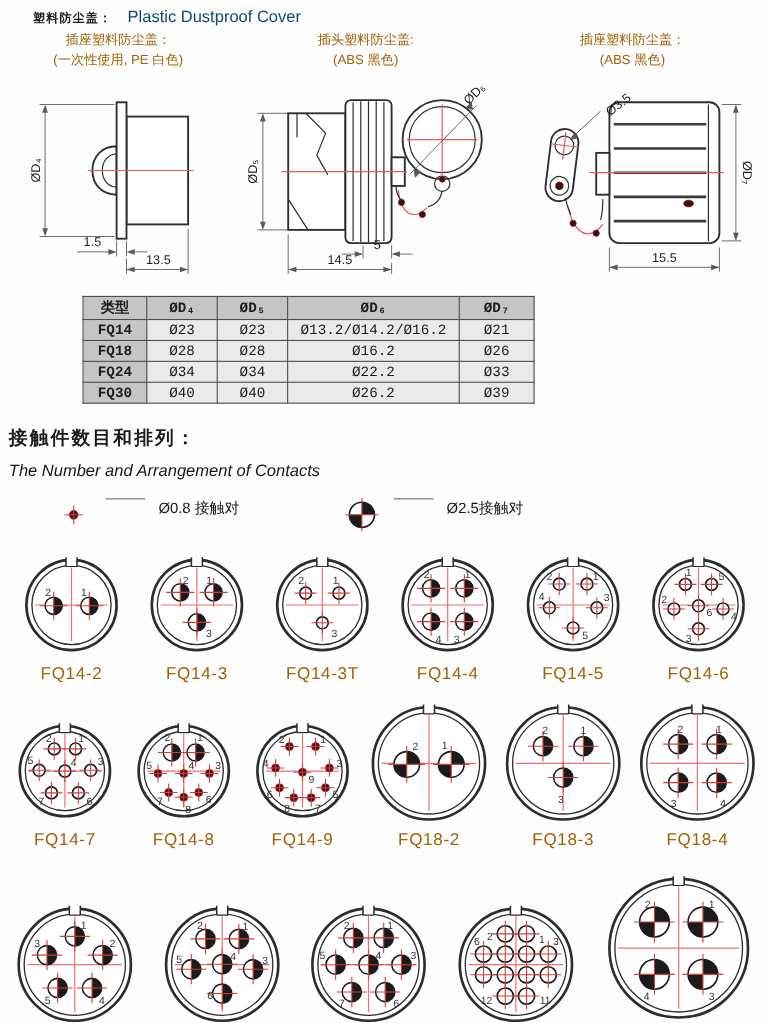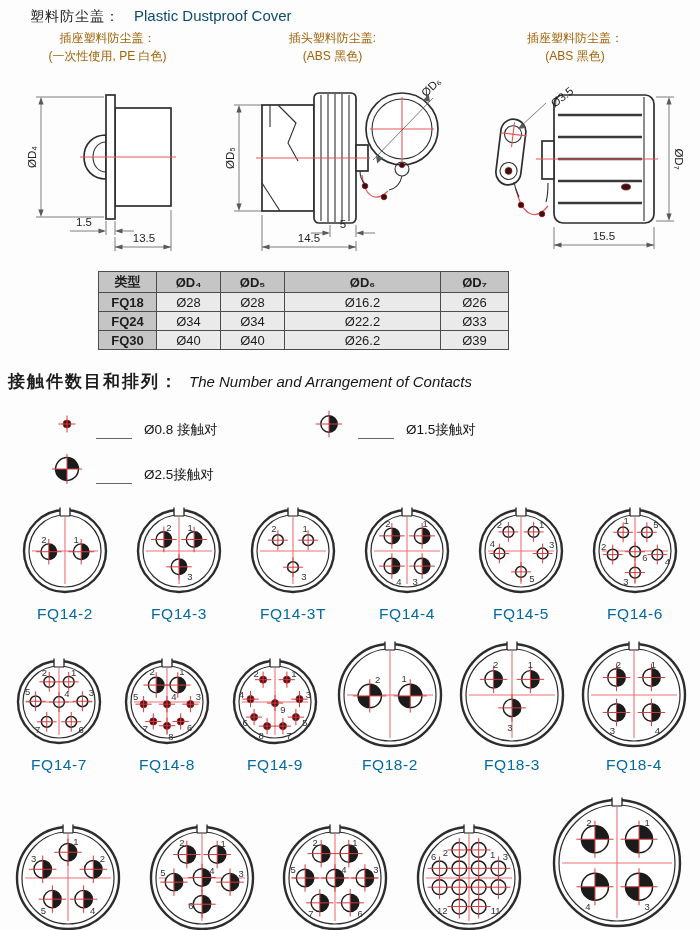--- a/index.html
+++ b/index.html
@@ -3,21 +3,21 @@
 <meta charset="utf-8">
 <style>
   html,body{margin:0;padding:0;}
   body{
     width:700px;height:930px;background:#fdfdfd;color:#1d1d1d;
     font-family:"Liberation Sans","DejaVu Sans",sans-serif;
     overflow:hidden;position:relative;
   }
   
   .title-row{display:flex;align-items:baseline;gap:14px;padding:7px 0 0 30px;}
-  .title-zh{font-size:14px;font-weight:normal;letter-spacing:1px;}
+  .title-zh{font-size:11px;font-weight:bold;letter-spacing:1px;}
   .title-en{font-size:15px;color:#0c4a6e;}
   
   .captions{display:flex;margin-top:3px;}
   .cap{text-align:center;font-size:12px;line-height:1.5;color:#a16207;}
   .cap:nth-child(1){width:215px;}
   .cap:nth-child(2){width:235px;}
   .cap:nth-child(3){width:250px;}
   
   .drawings{display:flex;margin-top:0;}
   .drw{display:flex;justify-content:center;}
@@ -25,42 +25,42 @@
   .drw:nth-child(2){width:235px;}
   .drw:nth-child(3){width:250px;}
   .p{fill:#fff;stroke:#2e2e2e;stroke-width:1.7;}
   .pt{fill:none;stroke:#2e2e2e;stroke-width:1.1;}
   .t{stroke:#5a5a5a;stroke-width:0.8;fill:none;}
   .rl{stroke:#e8565a;stroke-width:1.1;}
   .ah{fill:#5a5a5a;}
   .dtxt{font-size:11.5px;fill:#1d1d1d;}
   .dk{fill:#3c0f10;stroke:#7c1b1c;stroke-width:0.8;}
   
-  .tbl-wrap{margin:14px 0 0 98px;}
+  .tbl-wrap{margin:14px 0 0 75px;font-family:Liberation Mono, monospace;}
   table{border-collapse:collapse;font-size:13px;}
   th,td{border:1px solid #4c4c4c;text-align:center;padding:1px 4px;height:16px;}
   thead th{background:#c5c5c5;font-weight:bold;}
   tbody td:first-child{background:#c5c5c5;font-weight:bold;}
   tbody td{background:#eaeaea;}
   
-  .sec-title{display:flex;align-items:baseline;gap:10px;margin:20px 0 0 8px;}
+  .sec-title{display:flex;align-items:baseline;gap:10px;margin:20px 0 0 8px;flex-direction:column;}
   .sec-zh{font-size:17px;font-weight:bold;letter-spacing:2px;}
   .sec-en{font-size:15px;color:#161616;font-style:italic;}
   
   .legend{display:grid;grid-template-columns:262px 230px;row-gap:15px;margin:16px 0 0 52px;}
-  .leg-item{display:flex;align-items:flex-end;}
+  .leg-item{display:flex;align-items:flex-start;}
   .leg-dash{width:36px;height:0;border-top:1.5px solid #666;margin:0 12px 0 14px;}
   .leg-label{font-size:13.5px;color:#151515;}
   
   .conn-row{display:flex;align-items:flex-end;justify-content:space-between;}
   .conn-row.r1{padding:0 14px;margin-top:16px;}
   .conn-row.r2{padding:0 8px;margin-top:14px;}
   .conn-row.r3{padding:0 10px;margin-top:16px;}
   .conn-cell{display:flex;flex-direction:column;align-items:center;}
-  .conn-label{font-size:15.5px;letter-spacing:0.6px;color:#0369a1;margin-top:3px;}
+  .conn-label{font-size:15.5px;letter-spacing:0.6px;color:#a16207;margin-top:3px;}
 </style>
 </head>
 <body>
 
 <div class="title-row">
   <span class="title-zh">塑料防尘盖：</span>
   <span class="title-en">Plastic Dustproof Cover</span>
 </div>
 
 <div class="captions">
@@ -217,20 +217,27 @@
         <tr id="tbl-head">
           <th>类型</th>
           <th>ØD₄</th>
           <th>ØD₅</th>
           <th>ØD₆</th>
           <th>ØD₇</th>
         </tr>
       </thead>
     <tbody id="tbl-body">
         <tr>
+          <td>FQ14</td>
+          <td>Ø23</td>
+          <td>Ø23</td>
+          <td>Ø13.2/Ø14.2/Ø16.2</td>
+          <td>Ø21</td>
+        </tr>
+        <tr>
           <td>FQ18</td>
           <td>Ø28</td>
           <td>Ø28</td>
           <td>Ø16.2</td>
           <td>Ø26</td>
         </tr>
         <tr>
           <td>FQ24</td>
           <td>Ø34</td>
           <td>Ø34</td>
@@ -255,30 +262,20 @@
 
 <div class="legend" id="legend">
     <div class="leg-item">
       <svg width="30" height="30" viewBox="0 0 30 30">
         <circle cx="15" cy="15" r="3.9600000000000004" fill="#4b0e11" stroke="#9c2023" stroke-width="0.8"></circle>
         <line x1="6.539999999999999" y1="15" x2="23.46" y2="15" stroke="#d23c3f" stroke-width="1"></line>
         <line x1="15" y1="6.539999999999999" x2="15" y2="23.46" stroke="#d23c3f" stroke-width="1"></line>
       </svg>
       <span class="leg-dash"></span>
       <span class="leg-label">Ø0.8 接触对</span>
-    </div>
-    <div class="leg-item">
-      <svg width="30" height="30" viewBox="0 0 30 30">
-        <circle cx="15" cy="15" r="8.19" fill="#fff" stroke="#1b1b1b" stroke-width="1.4"></circle>
-        <path d="M15,6.8100000000000005 A8.19,8.19 0 0 1 15,23.189999999999998 Z" fill="#1b1b1b"></path>
-        <line x1="1.8100000000000005" y1="15" x2="28.189999999999998" y2="15" stroke="#d23c3f" stroke-width="1"></line>
-        <line x1="15" y1="1.8100000000000005" x2="15" y2="28.189999999999998" stroke="#d23c3f" stroke-width="1"></line>
-      </svg>
-      <span class="leg-dash"></span>
-      <span class="leg-label">Ø1.5接触对</span>
     </div>
     <div class="leg-item">
       <svg width="30" height="30" viewBox="0 0 30 30">
         <circle cx="15" cy="15" r="11.440000000000001" fill="#fff" stroke="#1b1b1b" stroke-width="1.5"></circle>
         <path d="M15,15 L15,3.5599999999999987 A11.440000000000001,11.440000000000001 0 0 1 26.44,15 Z" fill="#1b1b1b"></path>
         <path d="M15,15 L15,26.44 A11.440000000000001,11.440000000000001 0 0 1 3.5599999999999987,15 Z" fill="#1b1b1b"></path>
         <line x1="-1.4400000000000013" y1="15" x2="31.44" y2="15" stroke="#d23c3f" stroke-width="1"></line>
         <line x1="15" y1="-1.4400000000000013" x2="15" y2="31.44" stroke="#d23c3f" stroke-width="1"></line>
       </svg>
       <span class="leg-dash"></span>

